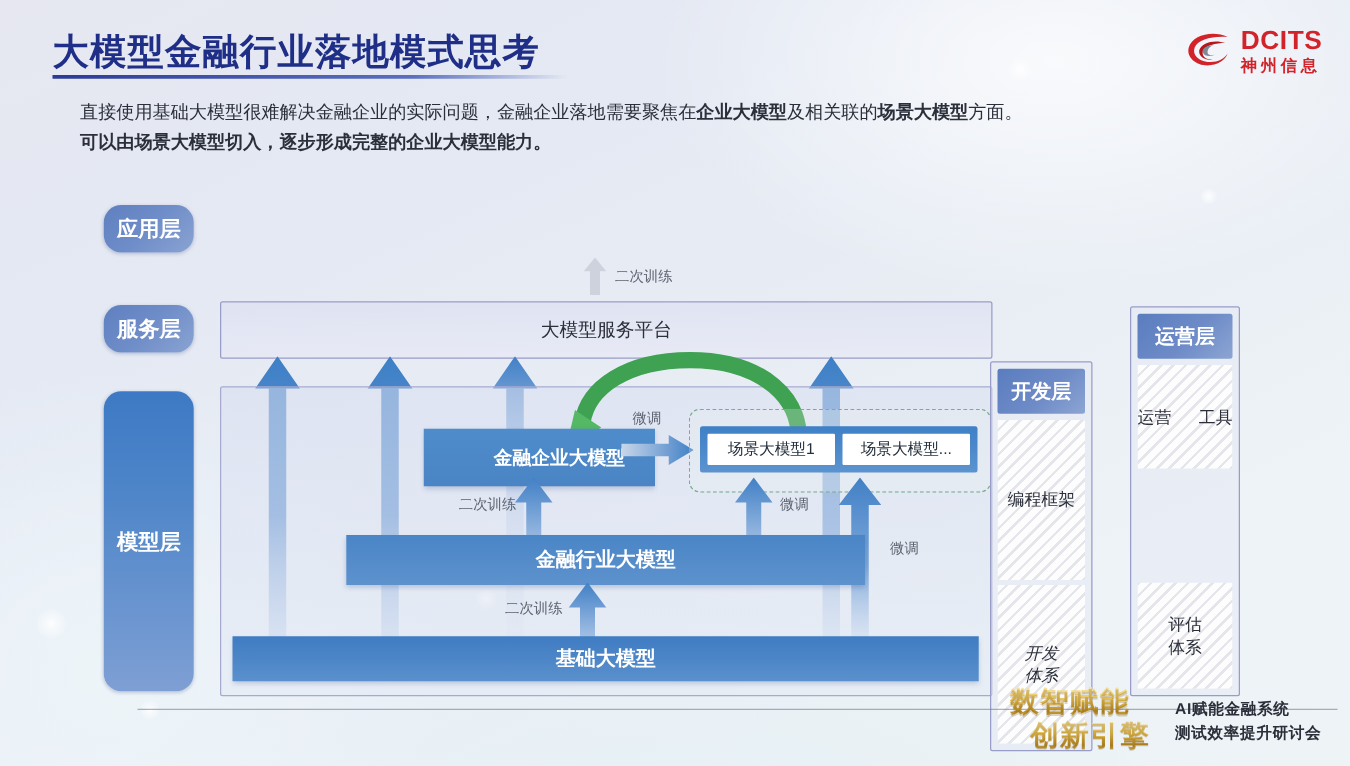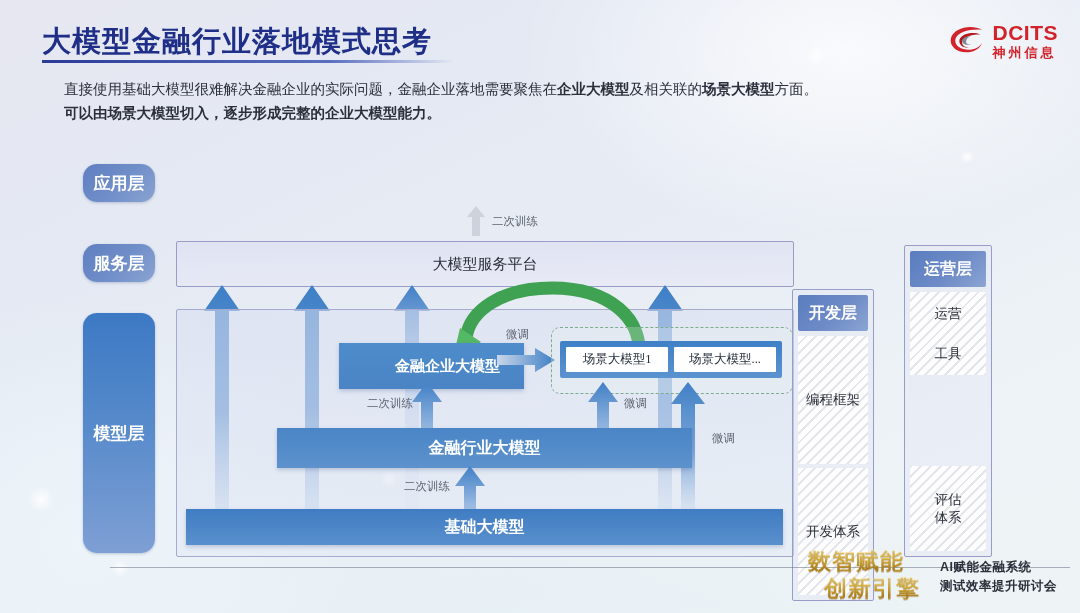--- a/index.html
+++ b/index.html
@@ -97,21 +97,21 @@
   #box-ind{left:277px;top:428px;width:415px;height:40px;font-size:16px;
     background:linear-gradient(180deg,#4a85c6 0%,#5d92cd 100%);}
   #box-base{left:186px;top:509px;width:597px;height:36px;font-size:16px;
     background:linear-gradient(180deg,#3f7cc2 0%,#5a90cd 100%);}
 
   
   #scene-dash{position:absolute;left:551px;top:327px;width:240px;height:65px;
     border:1.4px dashed #79ad8e;border-radius:9px;background:rgba(236,243,238,.25);}
   #scene-box{position:absolute;left:560px;top:341px;width:222px;height:37px;
     background:linear-gradient(180deg,#3f80c6 0%,#5b93cf 100%);border-radius:2px;
-    display:flex;align-items:center;gap:6px;padding:12px 6px;box-sizing:border-box;font-family:Liberation Serif, serif;}
+    display:flex;align-items:center;gap:6px;padding:12px 6px;box-sizing:border-box;}
   .scene-chip{flex:1;height:25px;background:#ffffff;display:flex;align-items:center;justify-content:center;
     font-size:12.5px;color:#25303c;border-radius:1px;}
 
   
   #h-arrow{position:absolute;left:497px;top:348px;}
 
   
   .lbl{position:absolute;font-size:11.5px;color:#5d6370;white-space:nowrap;}
   #lbl-ft1{left:506px;top:327px;}
   #lbl-ft2{left:624px;top:396px;}
@@ -301,29 +301,29 @@
   <div id="lbl-tr2" class="lbl">二次训练</div>
 
   <div id="box-base" class="bluebox">基础大模型</div>
 
   <div id="col-dev" class="col">
     <div class="col-head">开发层</div>
     <div class="col-cell hatch" style="top:46px;height:128px;flex-direction:row;justify-content:center;">
       <span>编程</span>
       <span>框架</span>
     </div>
-    <div class="col-cell hatch" style="top:178px;height:127px;flex-direction:row;">
+    <div class="col-cell hatch" style="top:178px;height:127px;flex-direction:column;font-style:italic;">
       <span>开发</span>
       <span>体系</span>
     </div>
   </div>
 
   <div id="col-ops" class="col">
     <div class="col-head">运营层</div>
-    <div class="col-cell hatch" style="top:46px;height:83px;flex-direction:column;gap:22px;">
+    <div class="col-cell hatch" style="top:46px;height:83px;gap:22px;">
       <span>运营</span>
       <span>工具</span>
     </div>
     <div class="col-cell hatch" style="top:220px;height:85px;flex-direction:column;">
       <span>评估</span>
       <span>体系</span>
     </div>
   </div>
 
   <div id="bottom-rule"></div>

